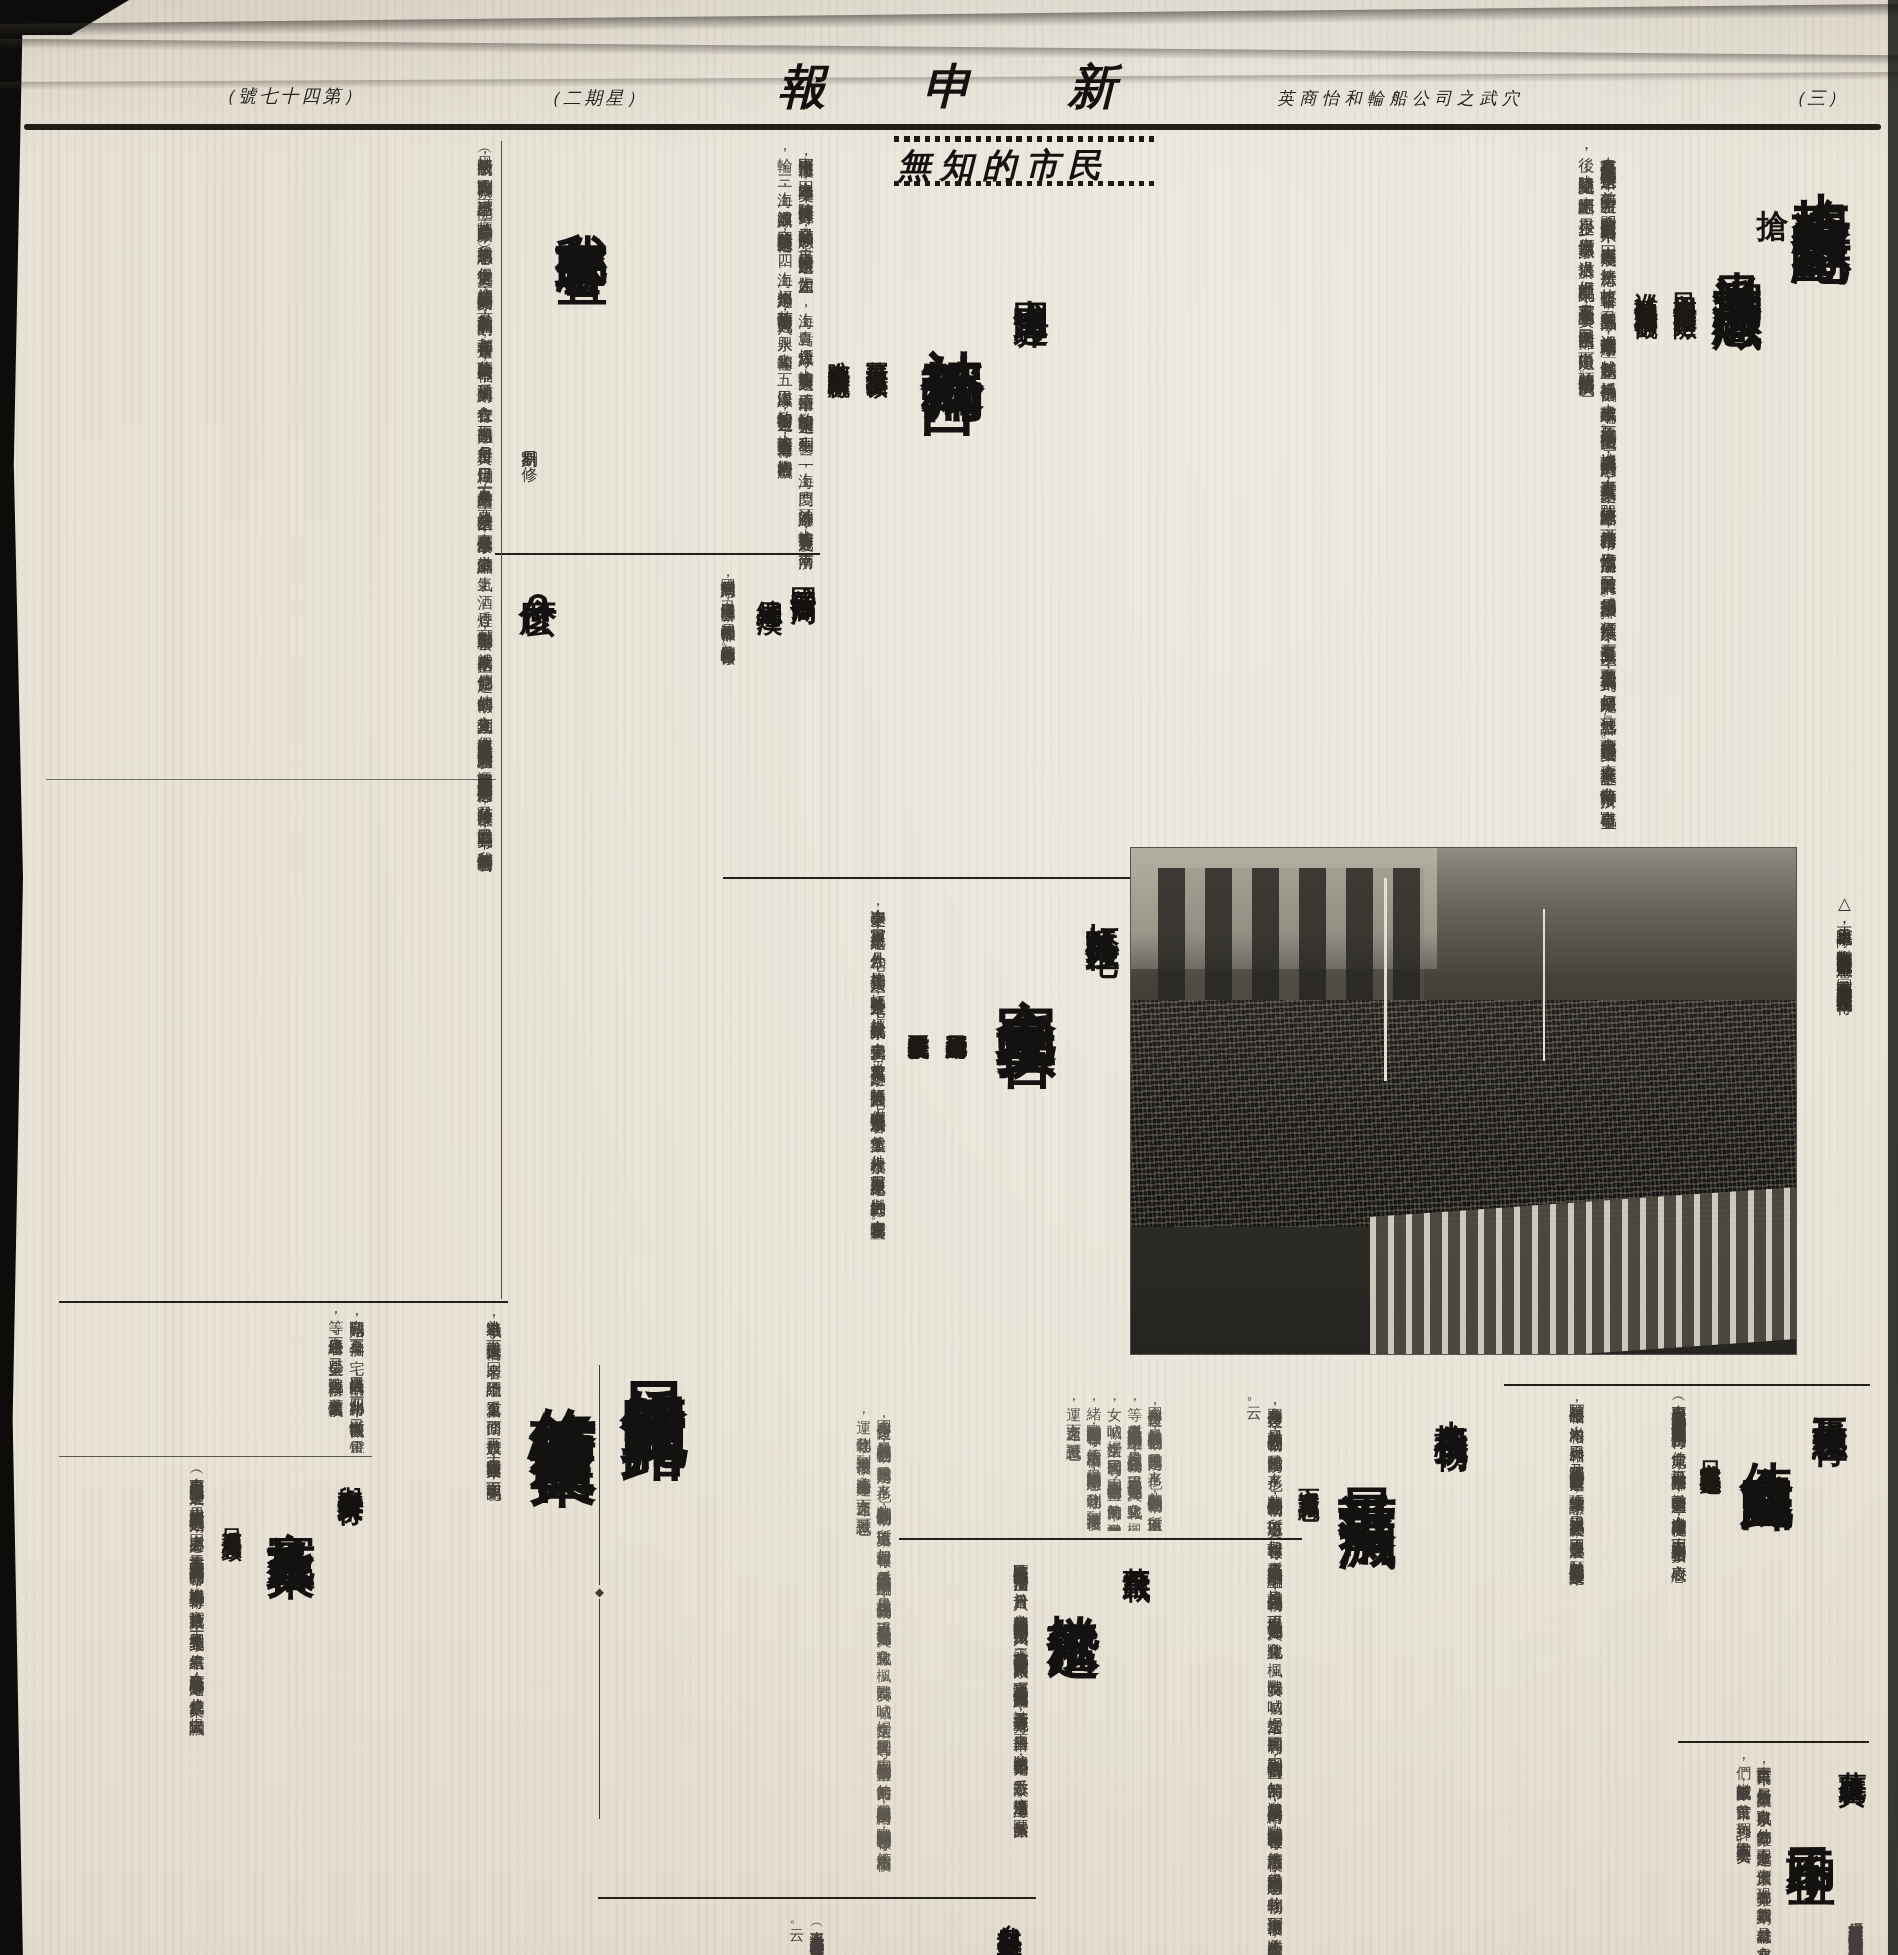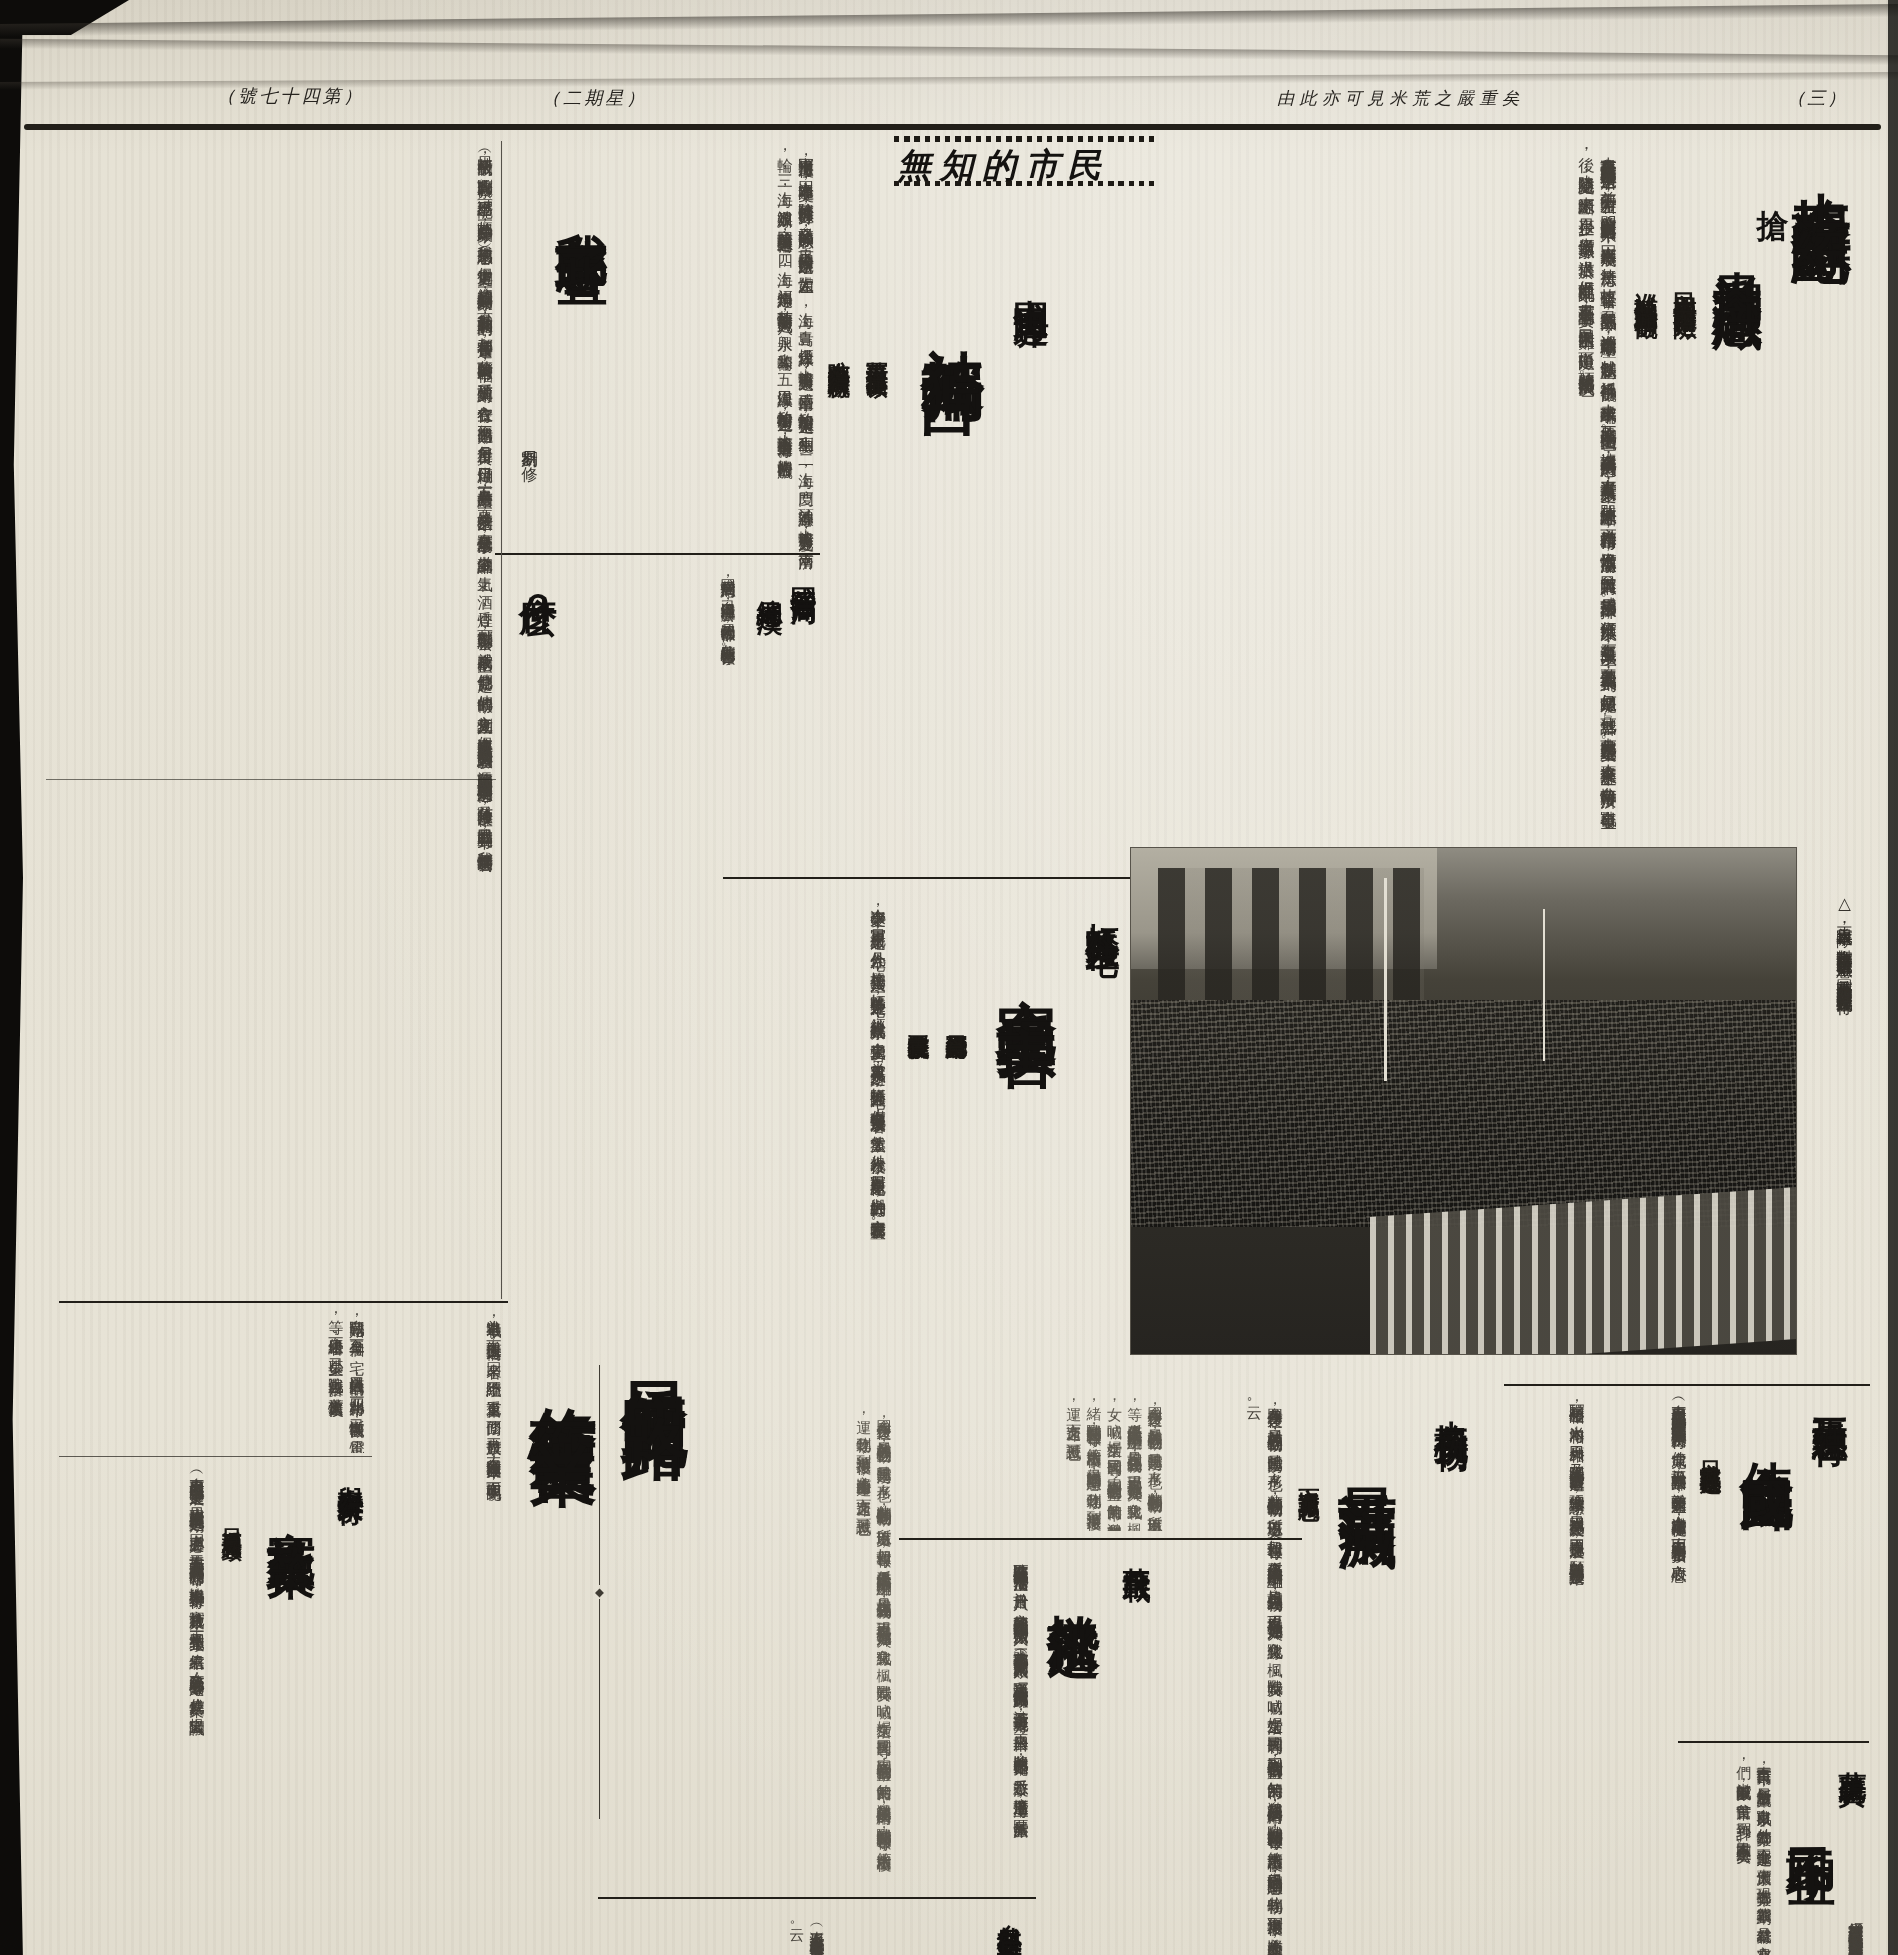--- a/index.html
+++ b/index.html
@@ -46,21 +46,22 @@
 
   <div class="blackedge" style="left:0;top:0;width:23px;height:2581px;clip-path:polygon(0 0,100% 0,60% 18%,100% 34%,55% 55%,100% 76%,60% 100%,0 100%);"></div>
   <div class="blackedge" style="left:0;top:0;width:129px;height:35px;clip-path:polygon(0 0,100% 0,55% 100%,0 100%);"></div>
   <div class="streak" style="top:14px;height:13.3px;background:linear-gradient(180deg,rgba(52,48,42,.55),rgba(52,48,42,0));transform:rotate(-.6deg);"></div>
   <div class="streak" style="top:47px;height:10.2px;background:linear-gradient(180deg,rgba(62,57,50,.45),rgba(62,57,50,0));transform:rotate(.5deg);"></div>
   <div class="streak" style="top:77px;height:7.8px;background:linear-gradient(180deg,rgba(70,64,56,.35),rgba(70,64,56,0));transform:rotate(-.3deg);"></div>
   <div class="blackedge" style="right:0;top:0;width:10.2px;height:2581px;opacity:.8;"></div>
 
   <div class="h" style="left:217px;top:84px;font-size:18px;letter-spacing:3.1px;">（號七十四第）</div>
   <div class="h" style="left:542px;top:86px;font-size:18px;letter-spacing:3.1px;">（二期星）</div>
-  <div class="h" style="left:1277px;top:87px;font-size:17px;letter-spacing:5.5px;">由此亦可見米荒之嚴重矣</div>
+  <div class="h hl" style="left:778px;top:55px;font-size:48px;letter-spacing:97px;">報申新</div>
+  <div class="h" style="left:1277px;top:87px;font-size:17px;letter-spacing:5.5px;">英商怡和輪船公司之武穴</div>
   <div class="h" style="left:1787px;top:86px;font-size:18px;letter-spacing:2.3px;">（三）</div>
   <div class="rule" style="left:23.5px;top:124px;width:1857px;height:5.9px;border-radius:3.1px;"></div>
 
   <div style="position:absolute;left:894px;top:136px;width:260px;height:50px;">
     <div class="hatch" style="top:0;"></div>
     <div class="h hl" style="left:3.1px;top:7px;font-size:34px;letter-spacing:8.6px;">無知的市民</div>
     <div class="hatch" style="bottom:0;"></div>
   </div>
 
   <div class="v hl" style="left:1782px;top:145px;font-size:59px;letter-spacing:5.5px;">本埠食糧來源斷絕</div>

